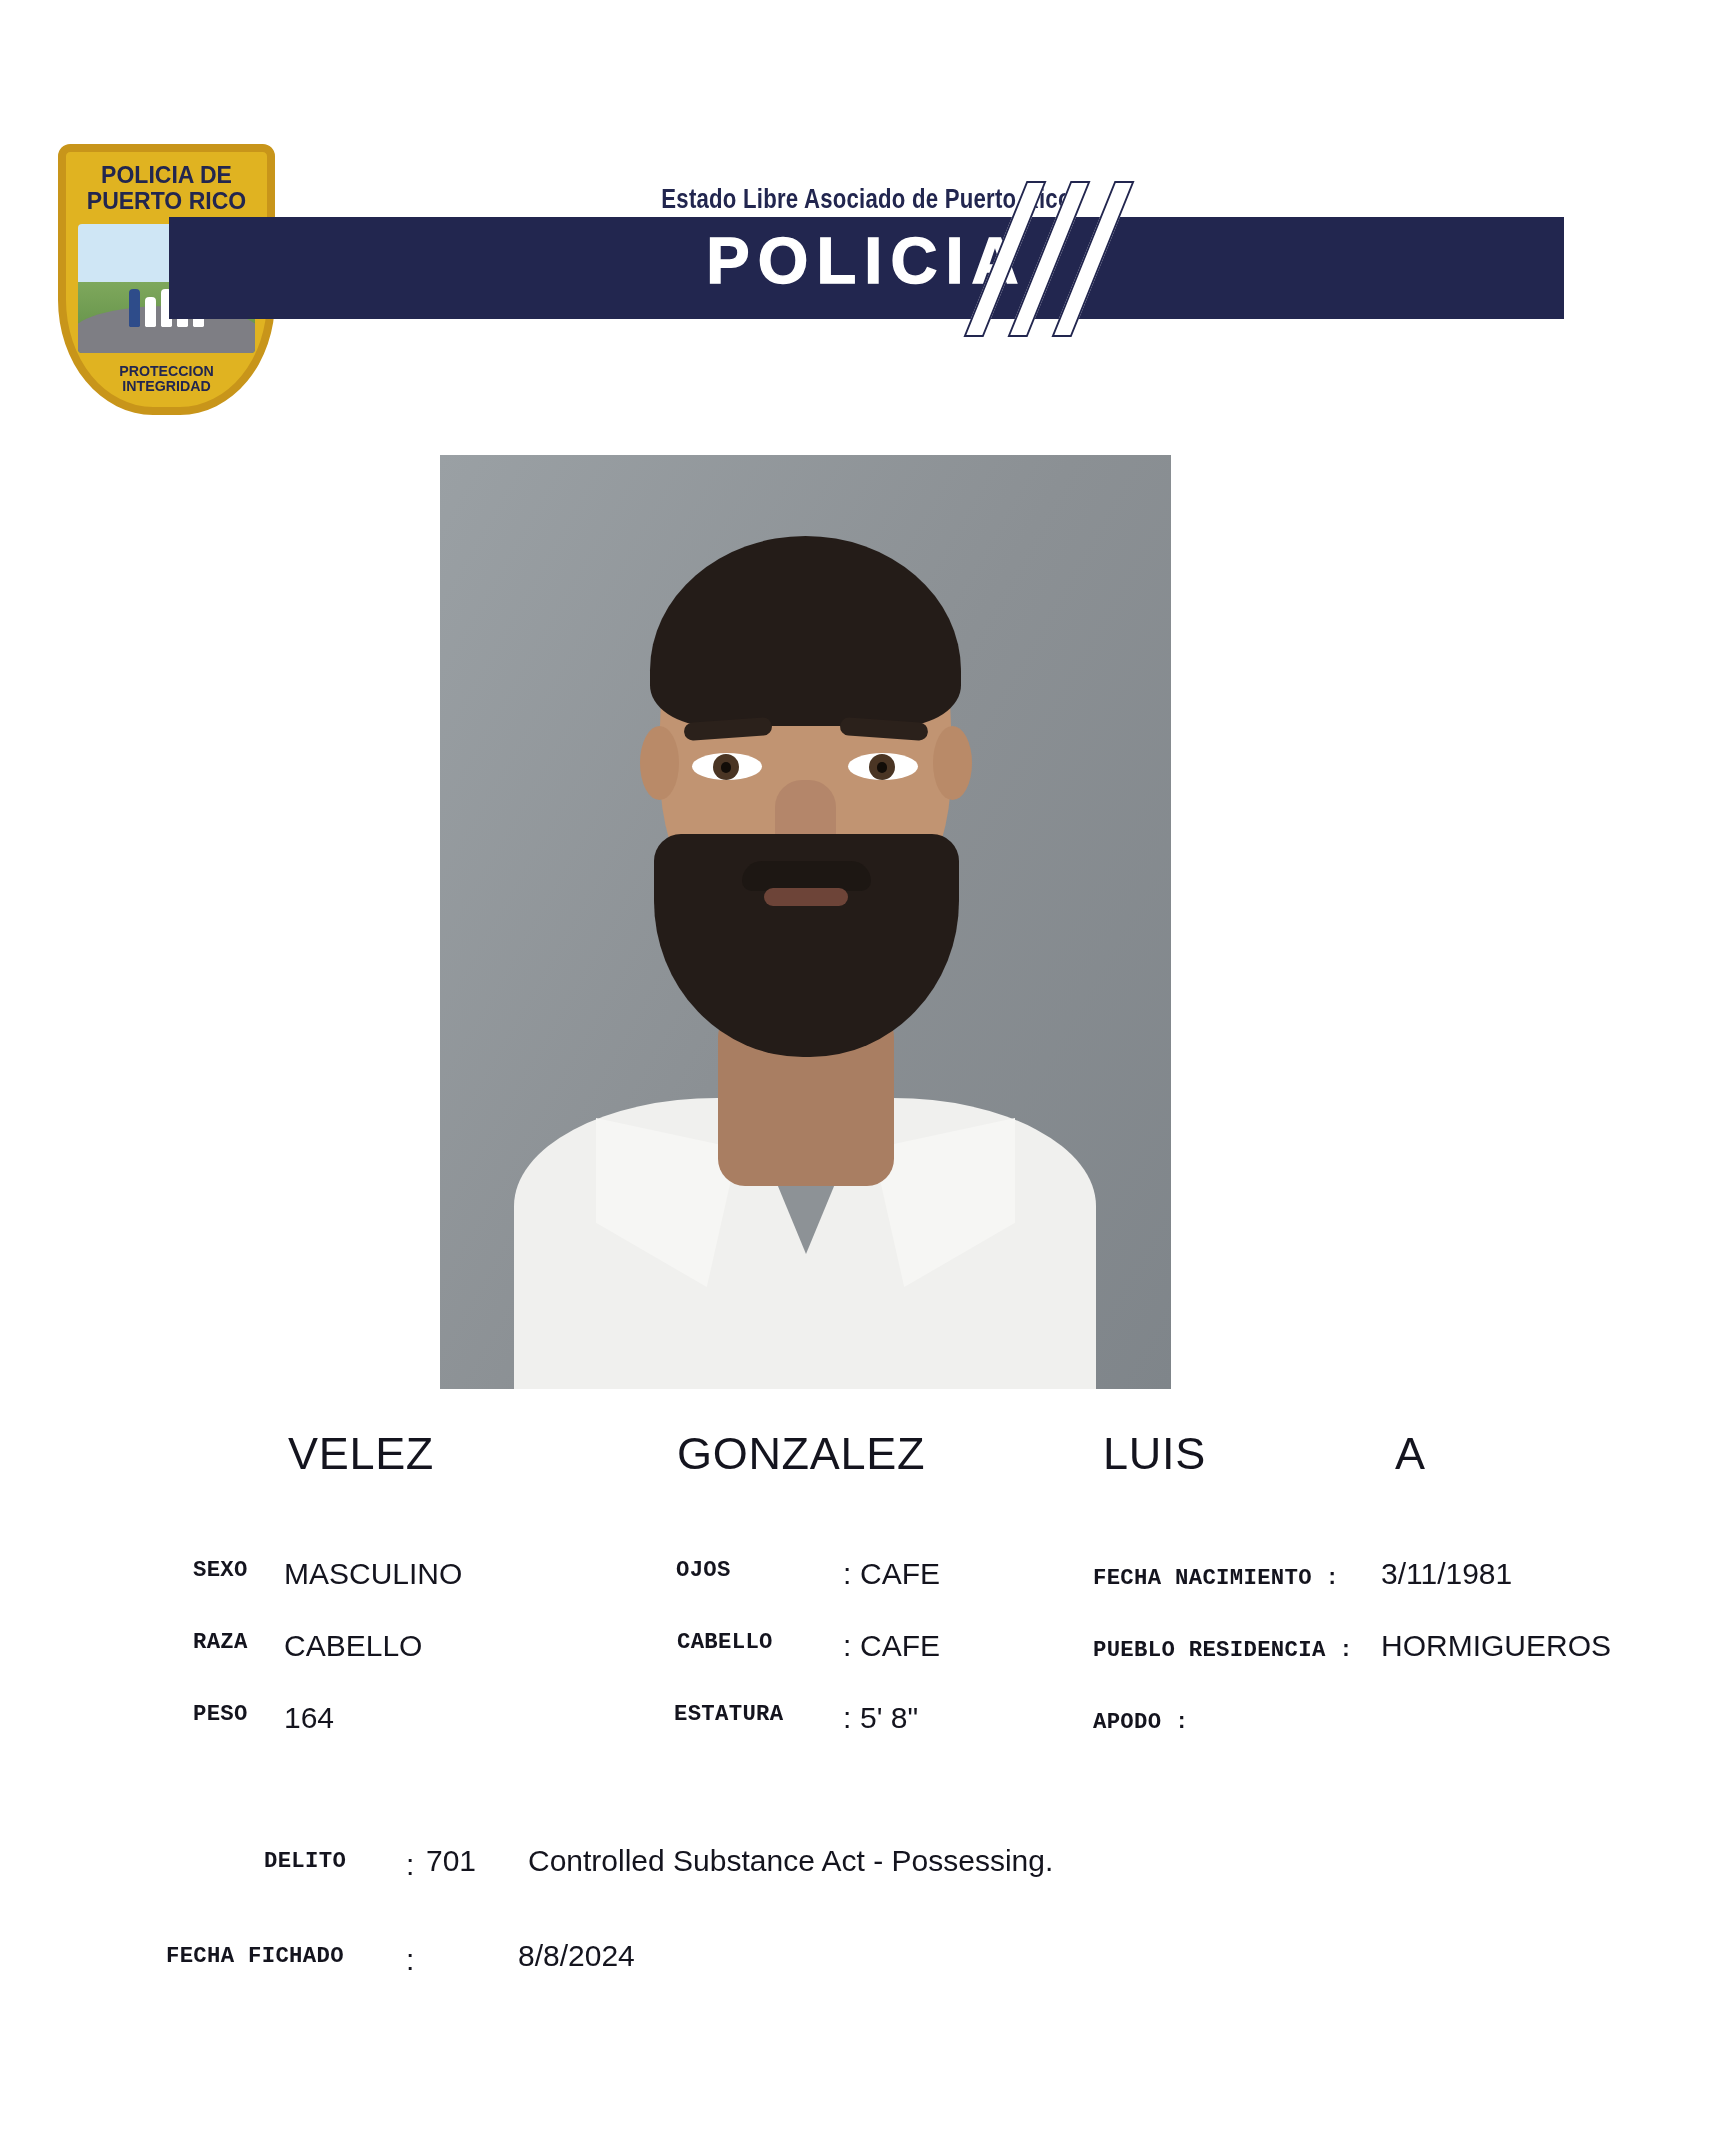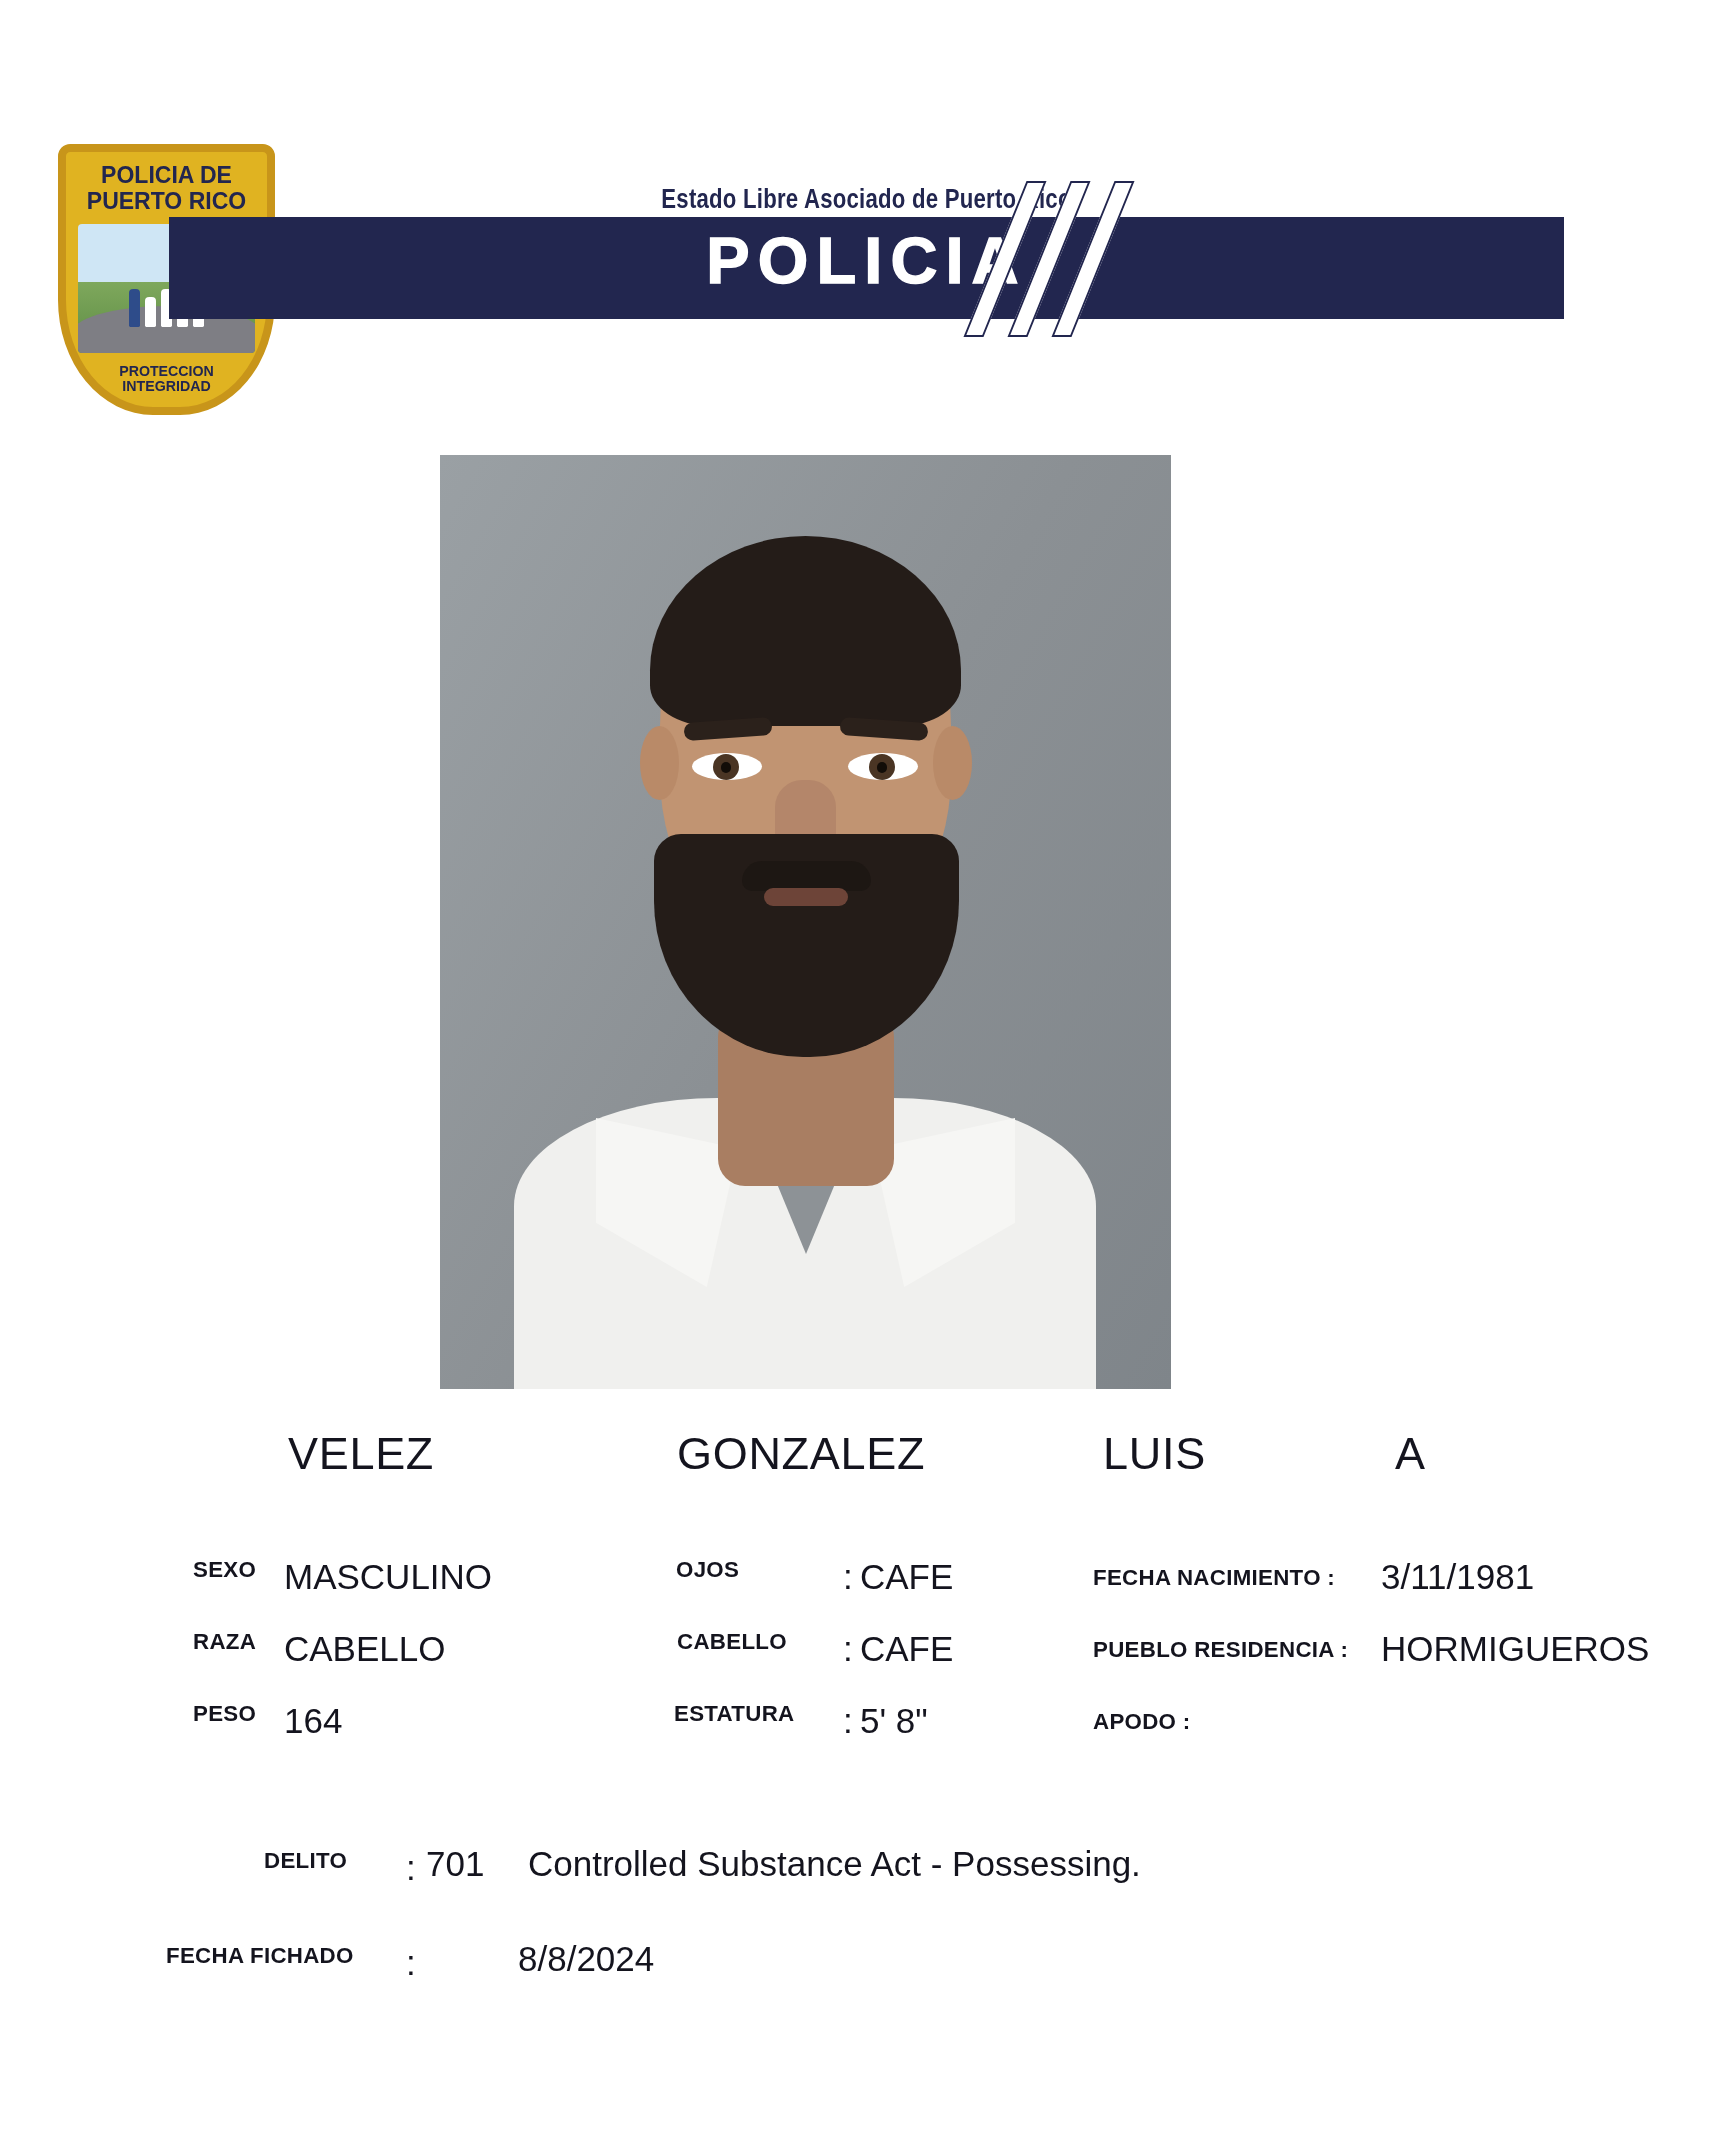--- a/index.html
+++ b/index.html
@@ -411,32 +411,32 @@
 
   
   .fields {
     position: absolute;
     left: 0;
     top: 1557px;
     width: 100%;
   }
   .field-label {
     position: absolute;
-    font-family: Liberation Sans, sans-serif;
+    font-family: Liberation Mono, monospace;
     font-weight: 700;
     font-size: 22.3px;
     color: #14141e;
     letter-spacing: 0.3px;
     white-space: nowrap;
   }
   .field-value {
     position: absolute;
     font-family: "Liberation Sans", sans-serif;
     font-weight: 400;
-    font-size: 35px;
+    font-size: 30px;
     color: #14141e;
     white-space: nowrap;
   }
   
   .r1 { top: 0px; }
   .r2 { top: 72px; }
   .r3 { top: 144px; }
 
   .c1-label { left: 193px; }
   .c1-value { left: 284px; }

